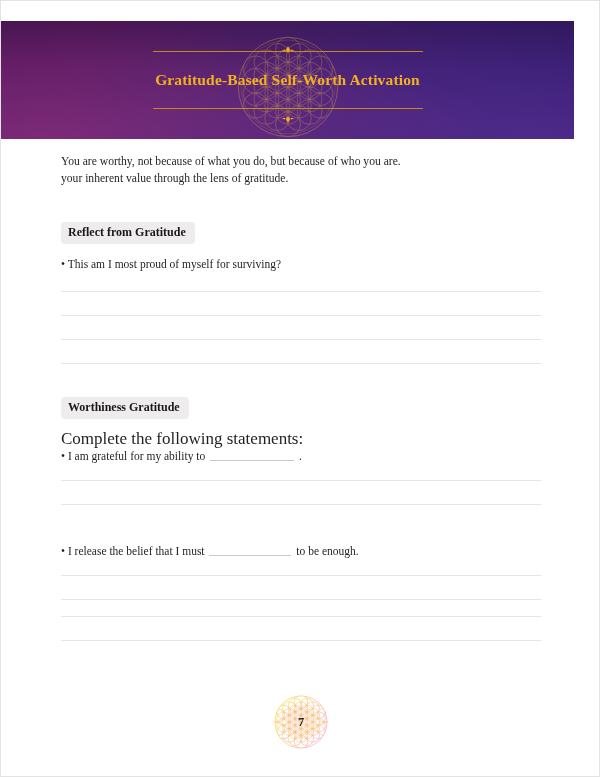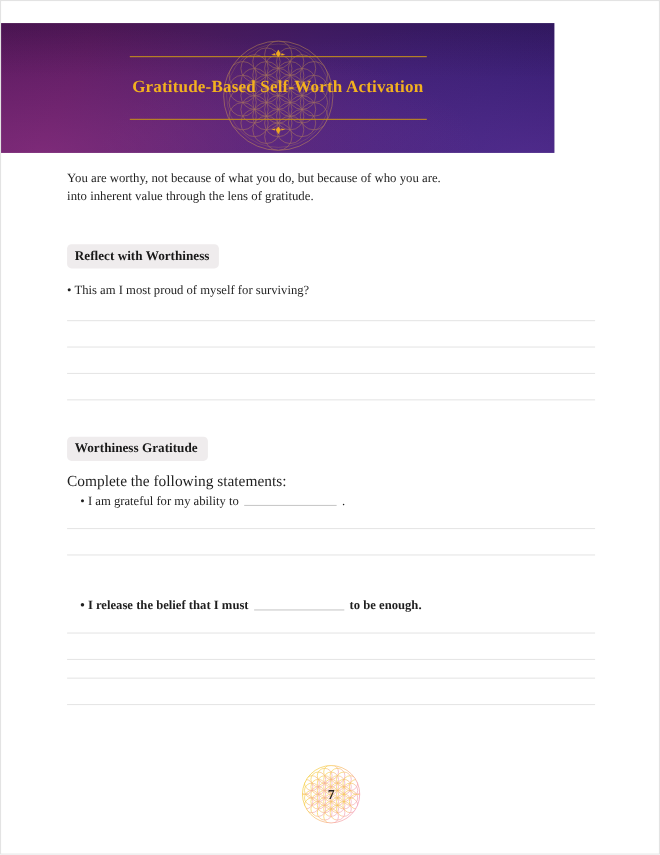--- a/index.html
+++ b/index.html
@@ -22,21 +22,21 @@
     background: #ffffff;
     border: 1px solid #e3e3e3;
     box-sizing: border-box;
   }
 
   
   .banner {
     position: absolute;
     left: 0;
     top: 20px;
-    width: 503px;
+    width: 573px;
     height: 118px;
     overflow: hidden;
     background:
       linear-gradient(115deg,
         #5c1a60 0%,
         #5e1c63 16%,
         #55206a 34%,
         #4a2172 52%,
         #402075 70%,
         #3a1f74 86%,
@@ -148,33 +148,33 @@
   .lines-block { margin-top: 18px; }
   .write-line {
     height: 1px;
     background: #e6e6e6;
     margin-top: 23px;
   }
   .write-line:first-child { margin-top: 0; }
 
   .lead-in {
     margin: 12px 0 0 0;
-    font-size: 14px;
+    font-size: 17px;
     line-height: 15.6px;
     color: #1f1f1f;
   }
 
   .statement {
-    margin: 2px 0 0 12px;
+    margin: 2px 0 0 0;
     font-size: 11.5px;
     line-height: 16px;
     color: #1f1f1f;
     white-space: nowrap;
   }
-  .statement-spaced { margin-top: 38px; font-weight: bold; }
+  .statement-spaced { margin-top: 38px; }
 
   .blank {
     display: inline-block;
     border-bottom: 1px solid #c9c9c9;
     height: 11px;
     vertical-align: -1px;
     margin: 0 2px;
   }
   .blank-a { width: 84px; }
   .blank-b { width: 82px; }
@@ -298,25 +298,25 @@
         </div>
         <div class="rule rule-bottom"></div>
       </div>
     </div>
   </div>
 
   <div class="content">
 
     <p class="intro">
       <span class="intro-line">You are worthy, not because of what you do, but because of who you are.</span>
-      <span class="intro-line">into inherent value through the lens of gratitude.</span>
+      <span class="intro-line">your inherent value through the lens of gratitude.</span>
     </p>
 
     <div class="section section-reflect">
-      <div class="section-heading">Reflect with Worthiness</div>
+      <div class="section-heading">Reflect from Gratitude</div>
 
       <ul class="prompt-list">
         <li class="prompt-item">• This am I most proud of myself for surviving?</li>
       </ul>
 
       <div class="lines-block">
         <div class="write-line"></div>
         <div class="write-line"></div>
         <div class="write-line"></div>
         <div class="write-line"></div>

